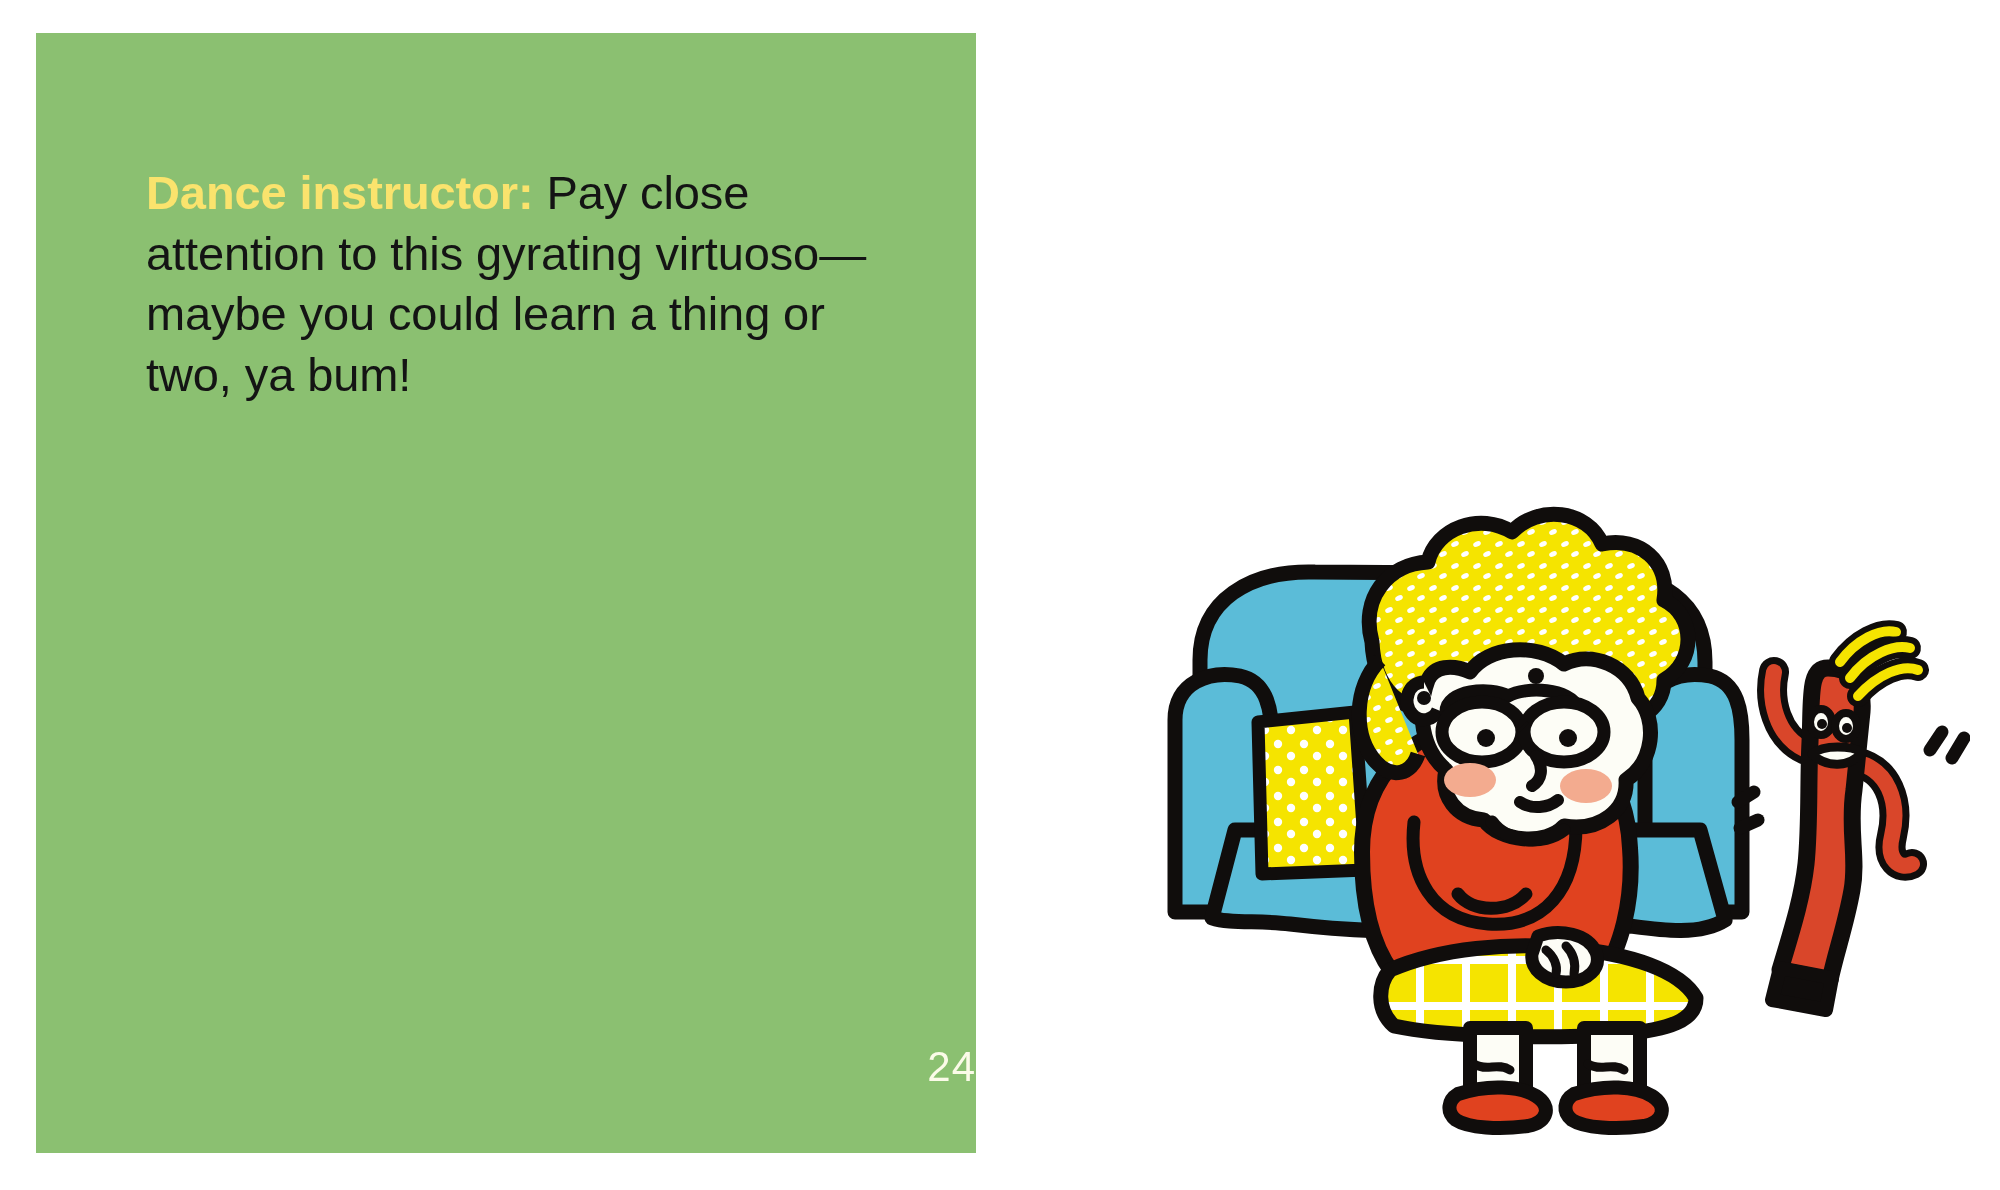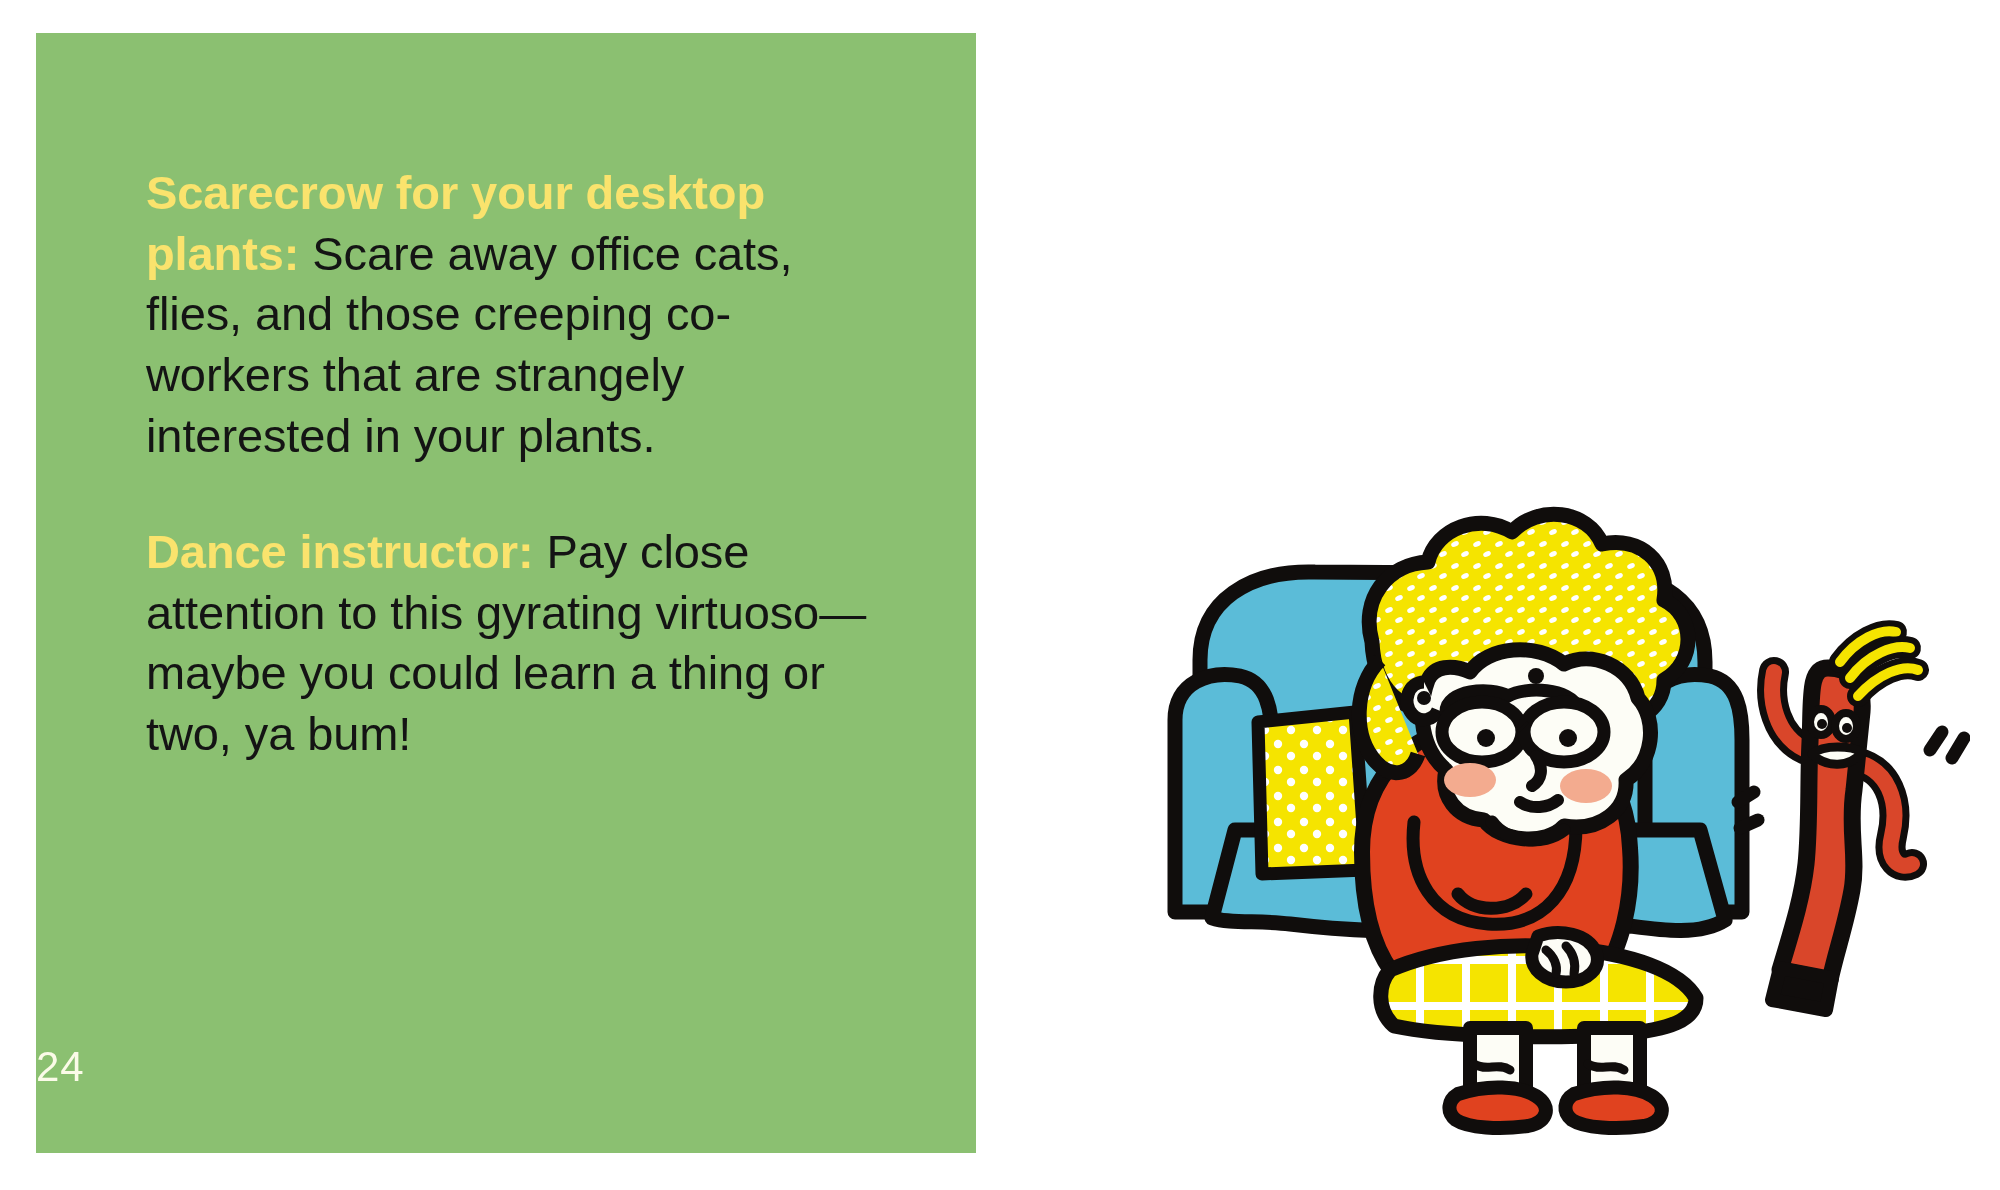--- a/index.html
+++ b/index.html
@@ -36,21 +36,21 @@
     letter-spacing:-0.1px;
   }
   .lede-yellow{
     color:#fae36d;
     font-weight:700;
   }
   .page-number{
     position:absolute;
     left:0; right:0;
     bottom:62px;
-    text-align:left;
+    text-align:right;
     font-size:42px;
     color:#fbfbe8;
     letter-spacing:1px;
   }
 
   
   .right-col{
     position:absolute;
     left:1160px; top:80px;
     width:730px;
@@ -76,23 +76,20 @@
 </style>
 </head>
 <body>
 
 <div class="page">
 
   <div class="green-panel">
 
     <div class="green-inner">
 
-      <div class="entry">
-        <p><span class="lede-yellow">Scarecrow for your desktop plants:</span><span> Scare away office cats, flies, and those creeping co-workers that are strangely interested in your plants.</span></p>
-      </div>
 
       <div class="entry">
         <p><span class="lede-yellow">Dance instructor:</span><span> Pay close attention to this gyrating virtuoso—maybe you could learn a thing or two, ya bum!</span></p>
       </div>
 
     </div>
 
     <div class="page-number">24</div>
   </div>
 

